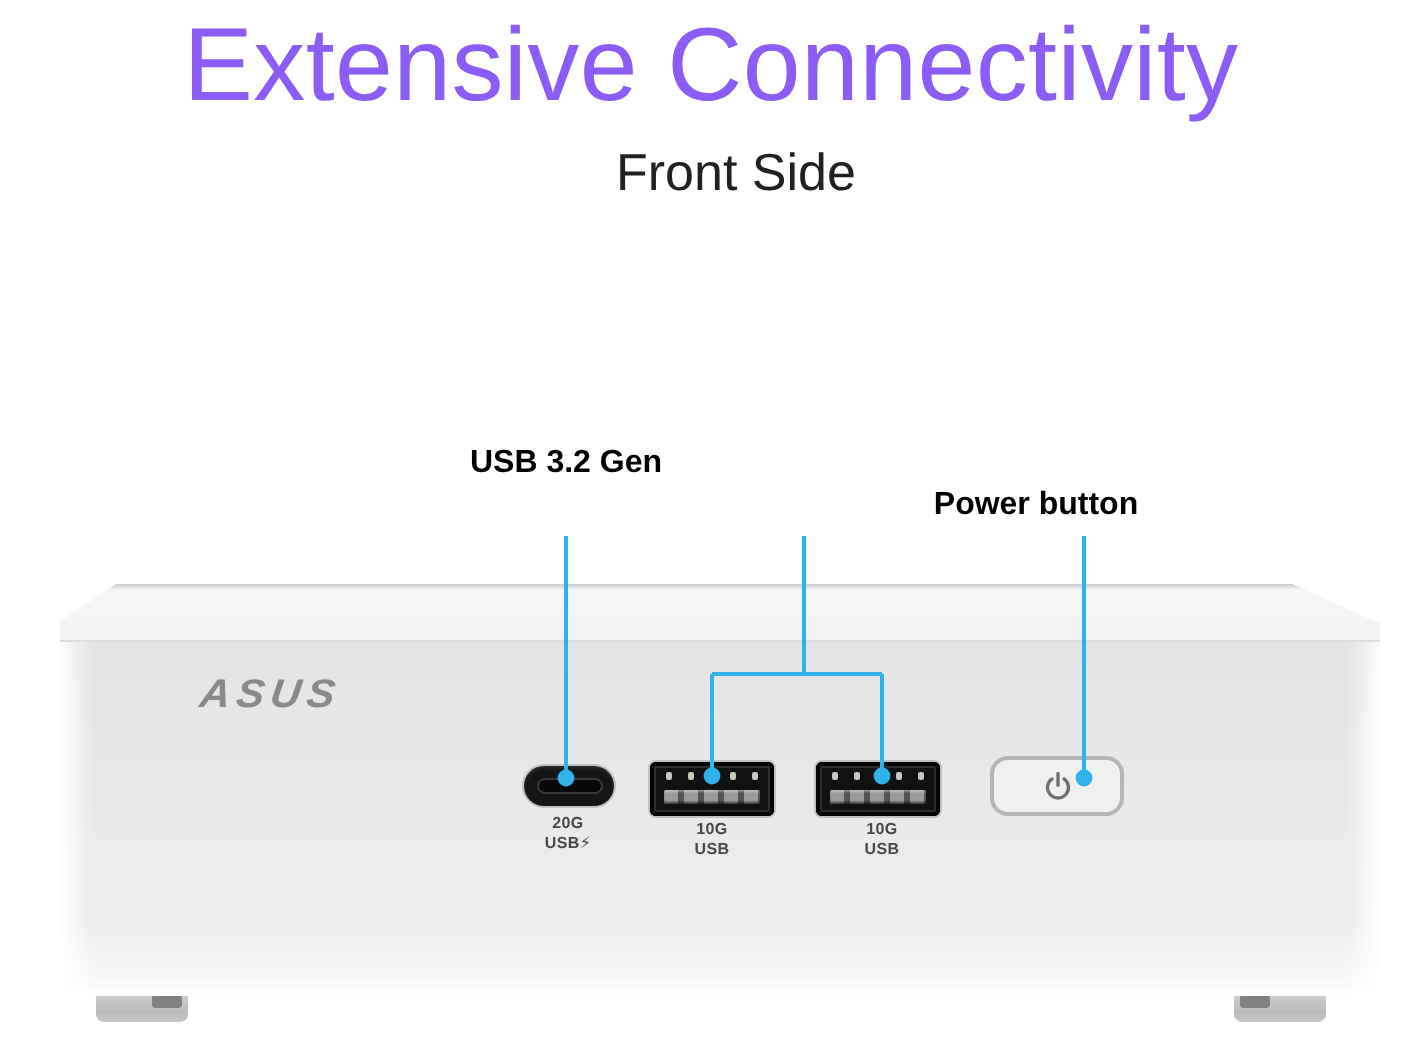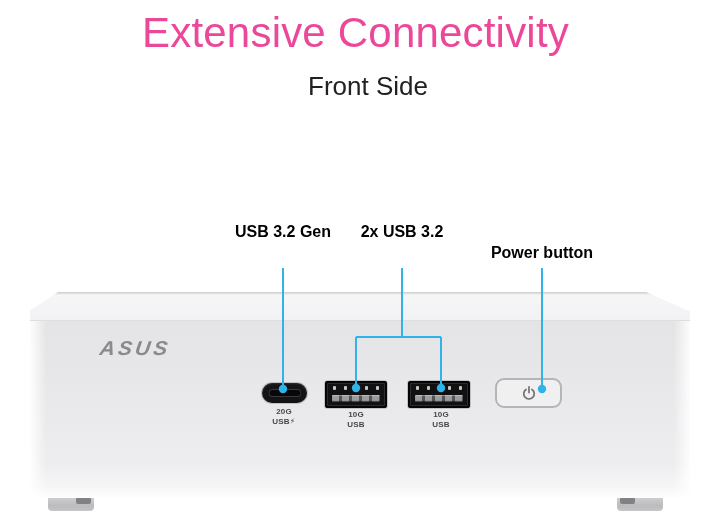--- a/index.html
+++ b/index.html
@@ -7,38 +7,38 @@
     width:711px;height:529px;position:relative;overflow:hidden;
     background:#ffffff;
     font-family:"Liberation Sans","DejaVu Sans",sans-serif;
     -webkit-font-smoothing:antialiased;
   }
   .abs{position:absolute;}
 
   
   .title{
     top:10px;left:0;right:0;text-align:center;
-    font-size:42px;line-height:46px;font-weight:500;
-    color:#ec4899;letter-spacing:0.2px;
+    font-size:52px;line-height:46px;font-weight:500;
+    color:#8b5cf6;letter-spacing:0.2px;
   }
   .subtitle{
     top:70px;left:0;right:0;text-align:center;
     font-size:26px;line-height:32px;font-weight:400;color:#212124;margin-left:25px;
   }
 
   
   .callout-label{
     top:221px;text-align:center;
     font-size:16px;line-height:21px;font-weight:700;color:#000000;
     transform:translateX(-50%);white-space:nowrap;
   }
   .callout-label.single{top:242px;}
   .cl-1{left:283px;}
   .cl-2{left:402px;}
-  .cl-3{left:542px;text-align:center;}
+  .cl-3{left:518px;text-align:center;}
 
   
   .lines-svg{left:0;top:0;pointer-events:none;z-index:30;}
 
   
   .device{
     left:30px;top:292px;width:660px;height:206px;
     border-radius:9px 9px 7px 7px;overflow:hidden;z-index:10;
   }
   .top-face{
@@ -123,21 +123,20 @@
 </head>
 <body>
 
 <div class="abs title">Extensive Connectivity</div>
 <div class="abs subtitle">Front Side</div>
 
 <div class="abs callout-label cl-1">
   <div>USB 3.2 Gen</div>
 </div>
 <div class="abs callout-label cl-2">
-  <div>2x USB 3.2</div>
 </div>
 <div class="abs callout-label single cl-3">Power button</div>
 
 <div class="abs foot foot-left">
     <span class="notch"></span>
   </div>
 <div class="abs foot foot-right">
     <span class="notch"></span>
   </div>
 

